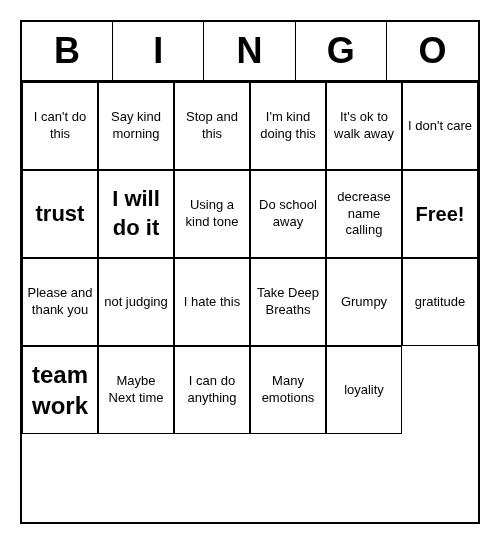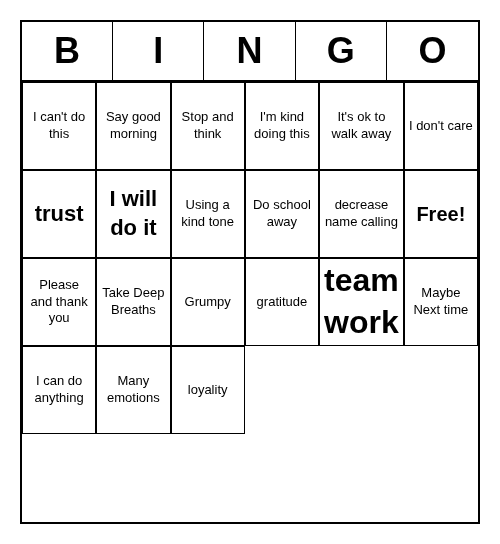--- a/index.html
+++ b/index.html
@@ -53,49 +53,51 @@
     .bingo-cell.large-text {
       font-size: 22px;
       font-weight: bold;
     }
     .bingo-cell.free {
       font-size: 20px;
       font-weight: bold;
       text-align: center;
     }
     .bingo-cell.xl-text {
-      font-size: 32px;
+      font-size: 24px;
       font-weight: bold;
     }
   </style>
 </head>
 <body>
 
 <div class="bingo-card">
   <div class="bingo-header">
   <div class="bingo-header-cell">B</div>
       <div class="bingo-header-cell">I</div>
       <div class="bingo-header-cell">N</div>
       <div class="bingo-header-cell">G</div>
       <div class="bingo-header-cell">O</div>
     </div>
   <div class="bingo-grid">
   <div class="bingo-cell">I can't do this</div>
-      <div class="bingo-cell">Say good morning</div>
-      <div class="bingo-cell">Stop and think</div>
+      <div class="bingo-cell">Say kind morning</div>
+      <div class="bingo-cell">Stop and this</div>
       <div class="bingo-cell">I'm kind doing this</div>
       <div class="bingo-cell">It's ok to walk away</div>
       <div class="bingo-cell">I don't care</div>
       <div class="bingo-cell large-text">trust</div>
       <div class="bingo-cell large-text">I will do it</div>
       <div class="bingo-cell">Using a kind tone</div>
       <div class="bingo-cell">Do school away</div>
       <div class="bingo-cell">decrease name calling</div>
       <div class="bingo-cell free">Free!</div>
       <div class="bingo-cell">Please and thank you</div>
+      <div class="bingo-cell">not judging</div>
+      <div class="bingo-cell">I hate this</div>
       <div class="bingo-cell">Take Deep Breaths</div>
       <div class="bingo-cell">Grumpy</div>
       <div class="bingo-cell">gratitude</div>
       <div class="bingo-cell xl-text">team work</div>
       <div class="bingo-cell">Maybe Next time</div>
       <div class="bingo-cell">I can do anything</div>
       <div class="bingo-cell">Many emotions</div>
       <div class="bingo-cell">loyality</div>
     </div>
 </div>

